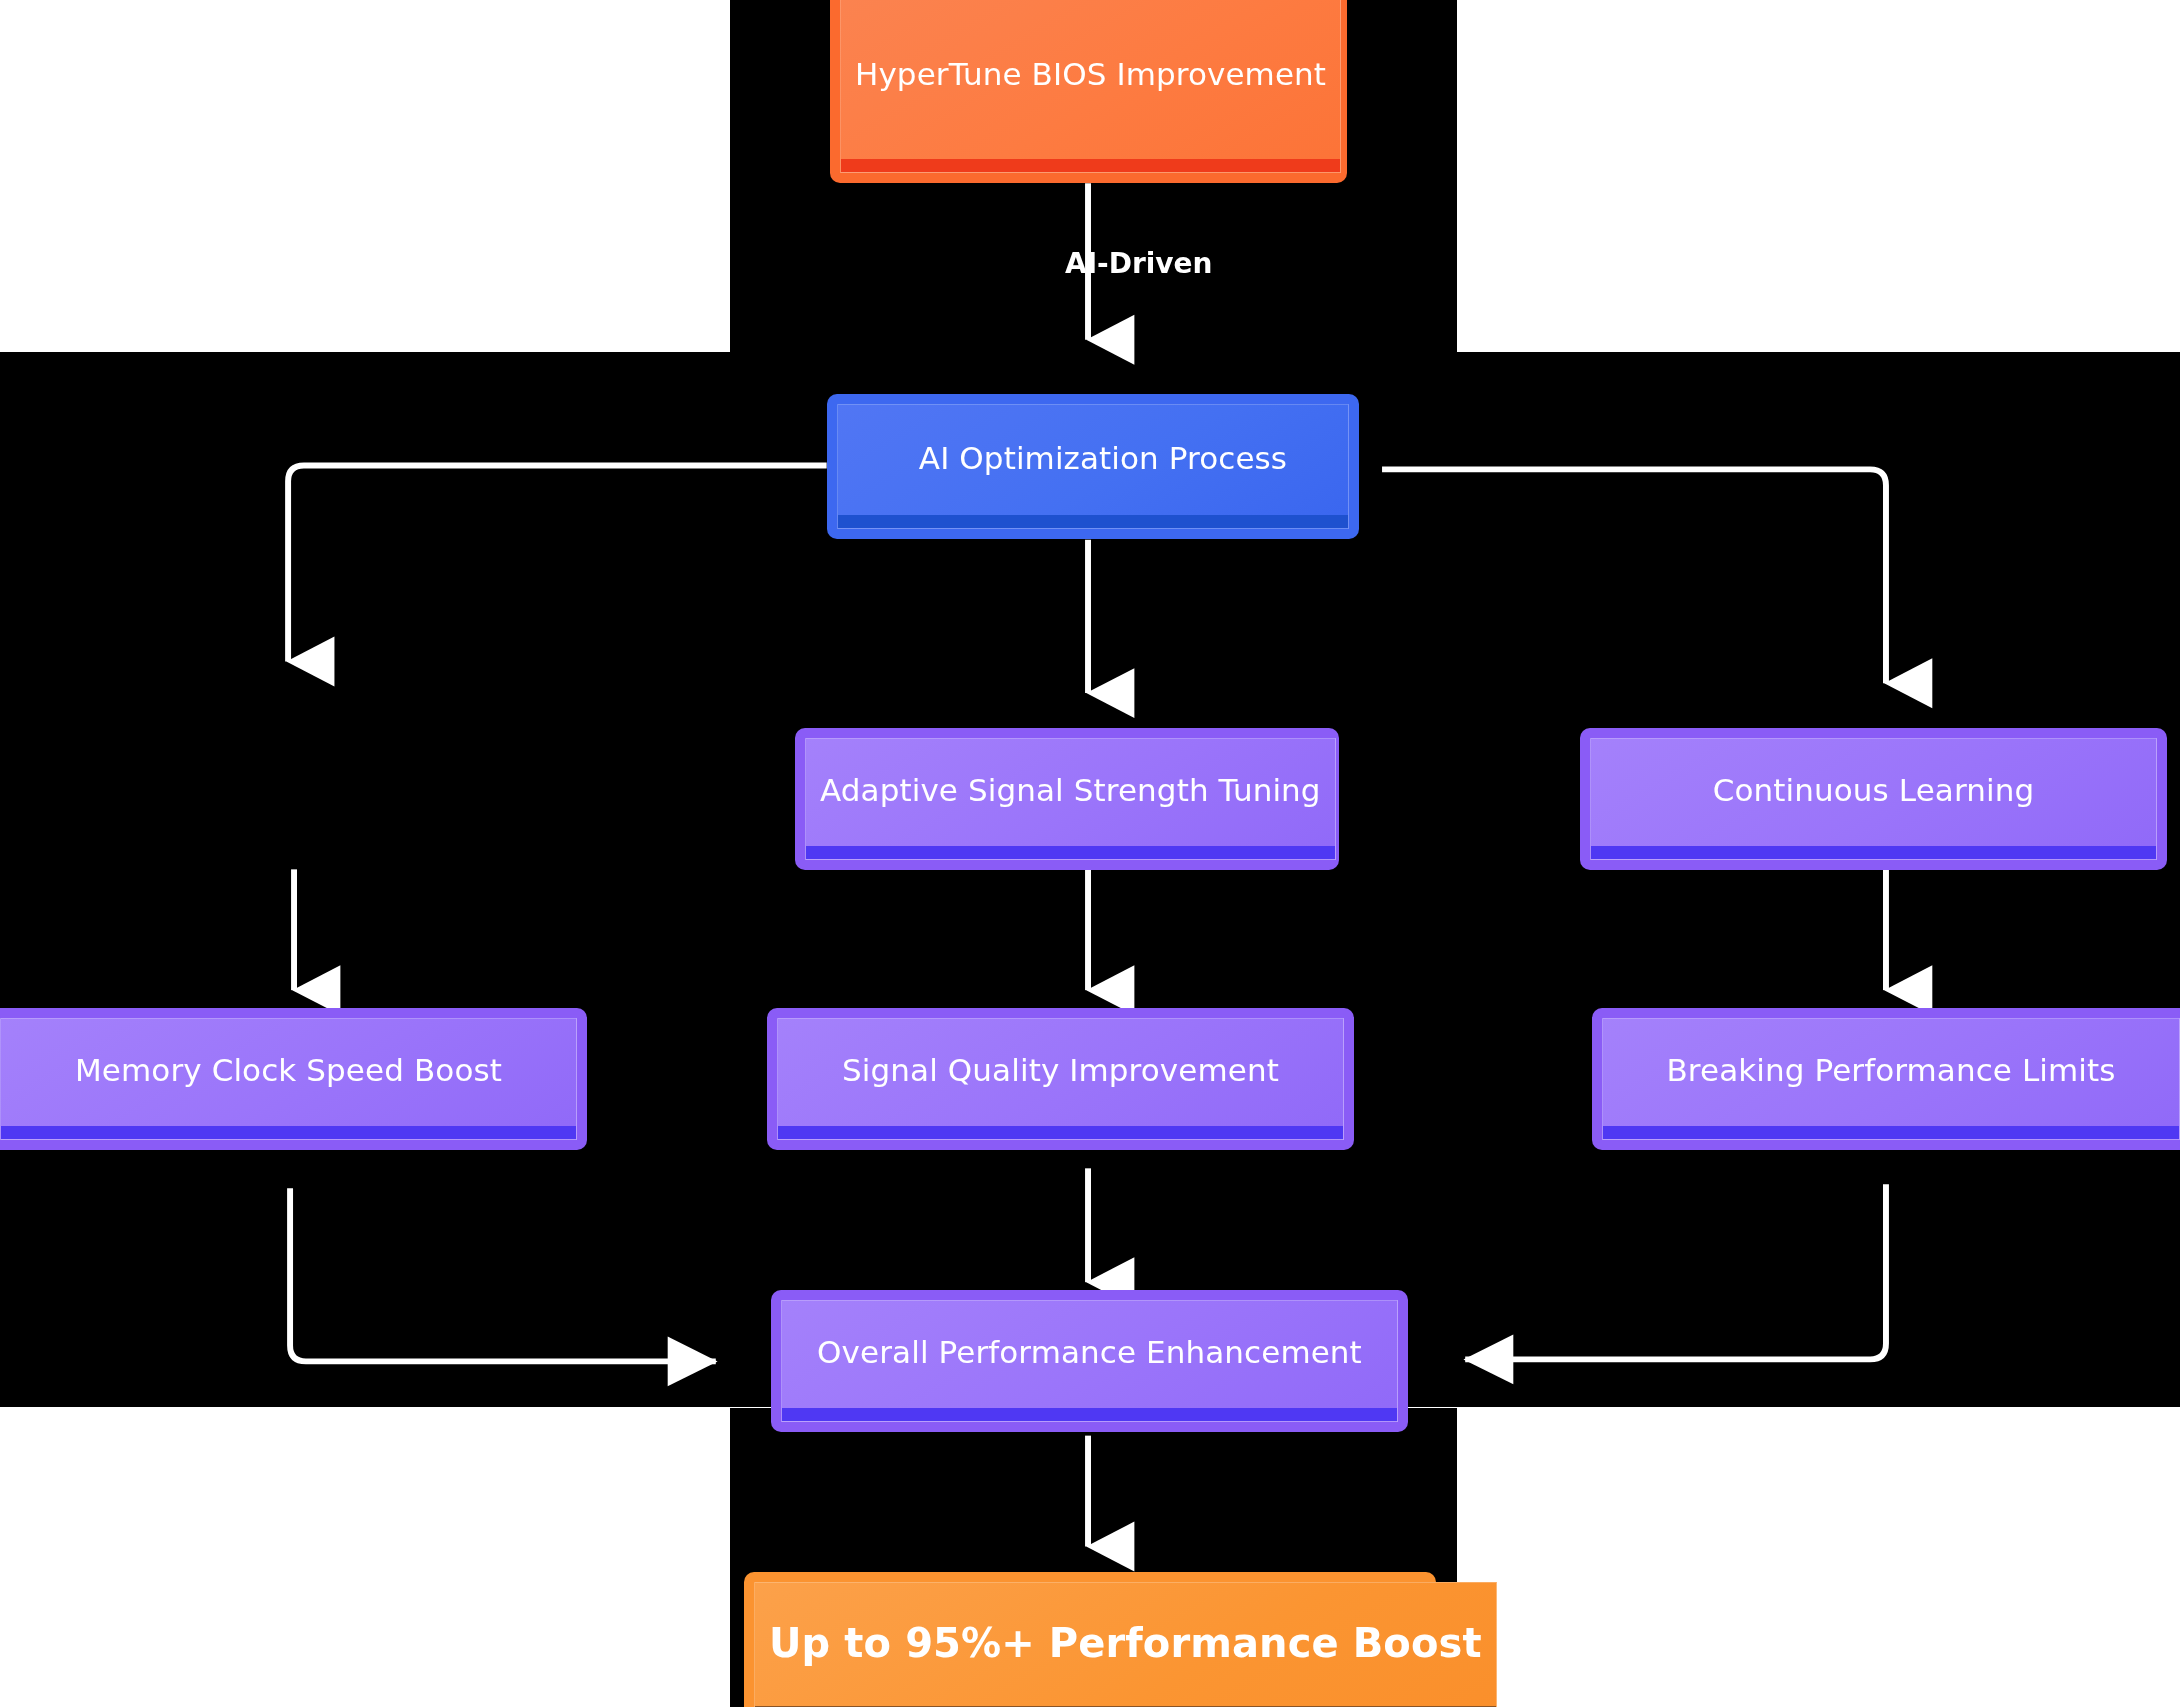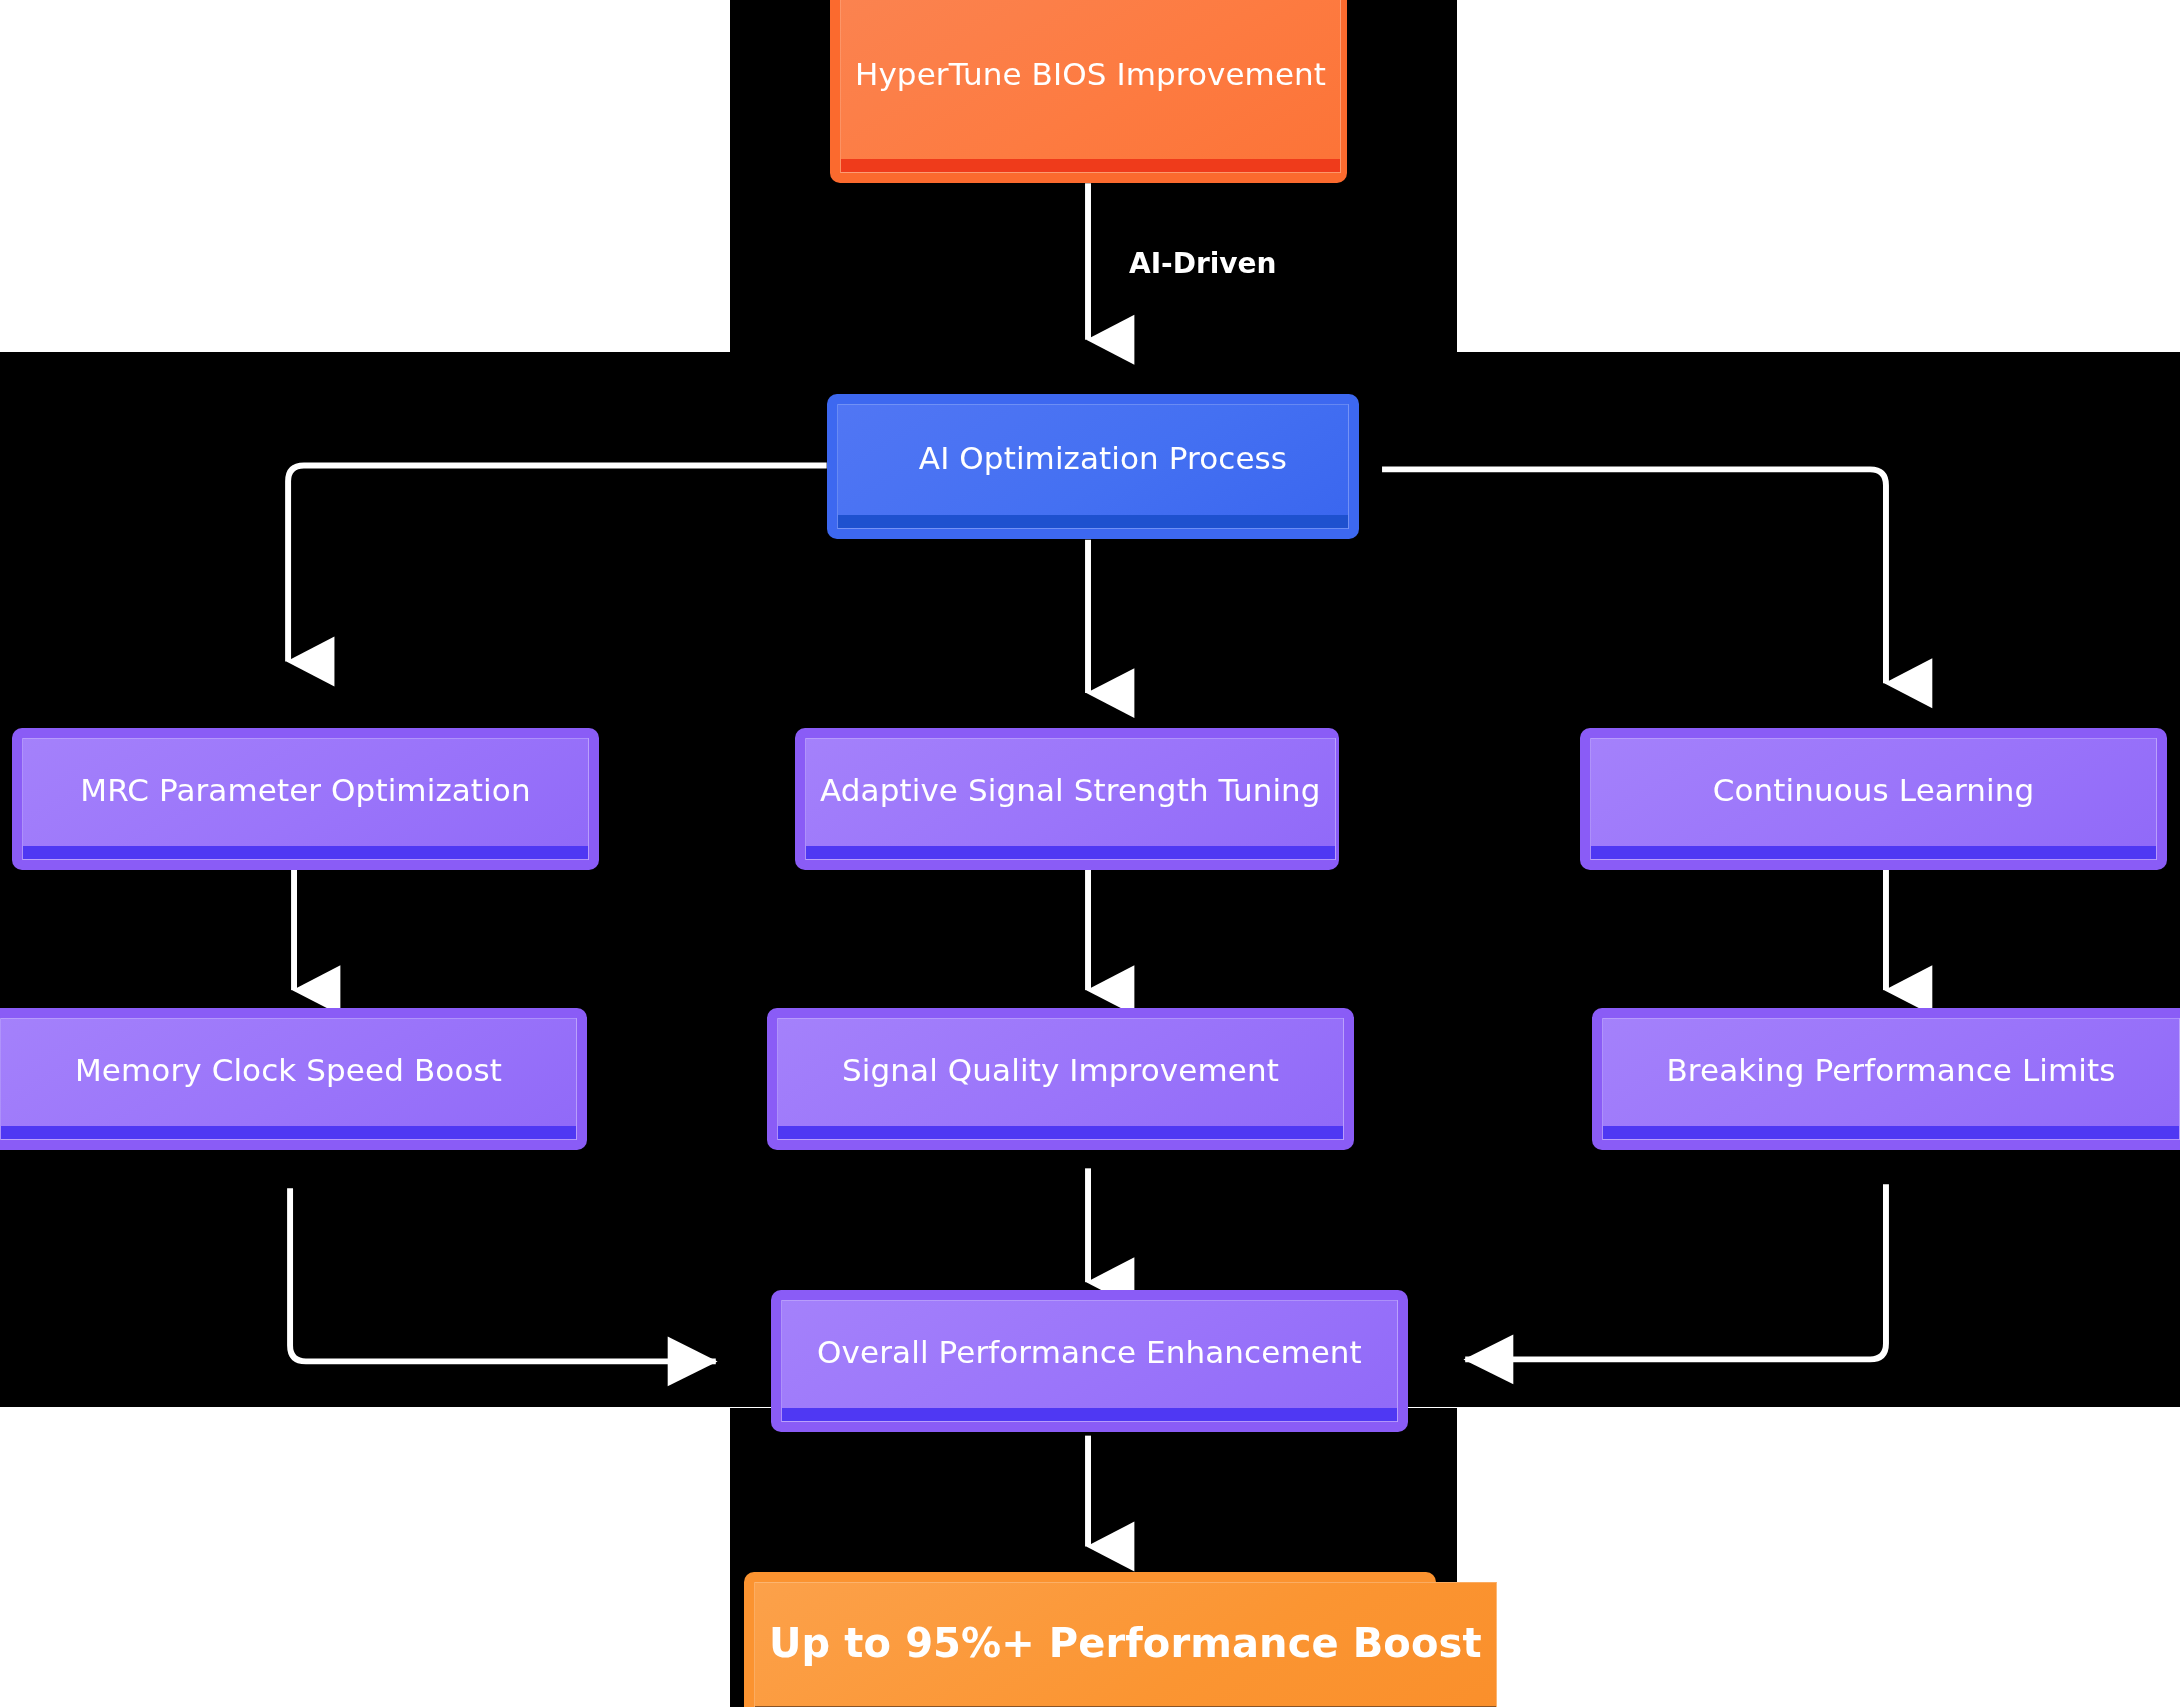--- a/index.html
+++ b/index.html
@@ -127,42 +127,36 @@
       <path d="M293,1200 L293,1359 Q293,1375 309,1375 L723,1375" marker-end="url(#ah-right)"></path>
 
       <path d="M1099,1180 L1099,1295" marker-end="url(#ah-down)"></path>
 
       <path d="M1905,1196 L1905,1357 Q1905,1373 1889,1373 L1480,1373" marker-end="url(#ah-left)"></path>
 
       <path d="M1099,1450 L1099,1562" marker-end="url(#ah-down)"></path>
     </g>
   </svg>
 
-  <div class="edge-label" style="left:1129px;top:247px;">AI-Driven</div>
+  <div class="edge-label" style="left:1065px;top:247px;">AI-Driven</div>
 
   <div class="node n-orange" style="left:830px;top:-18px;width:517px;height:201px;">
     <div class="inner">
       <span class="label">HyperTune BIOS Improvement</span>
       <span class="bar"></span>
     </div>
   </div>
 
   <div class="node n-blue" style="left:827px;top:394px;width:532px;height:145px;">
     <div class="inner">
       <span class="label">AI Optimization Process</span>
       <span class="bar"></span>
     </div>
   </div>
 
-  <div class="node n-purple" style="left:12px;top:728px;width:587px;height:142px;">
-    <div class="inner">
-      <span class="label">MRC Parameter Optimization</span>
-      <span class="bar"></span>
-    </div>
-  </div>
 
   <div class="node n-purple" style="left:795px;top:728px;width:544px;height:142px;">
     <div class="inner">
       <span class="label">Adaptive Signal Strength Tuning</span>
       <span class="bar"></span>
     </div>
   </div>
 
   <div class="node n-purple" style="left:1580px;top:728px;width:587px;height:142px;">
     <div class="inner">

